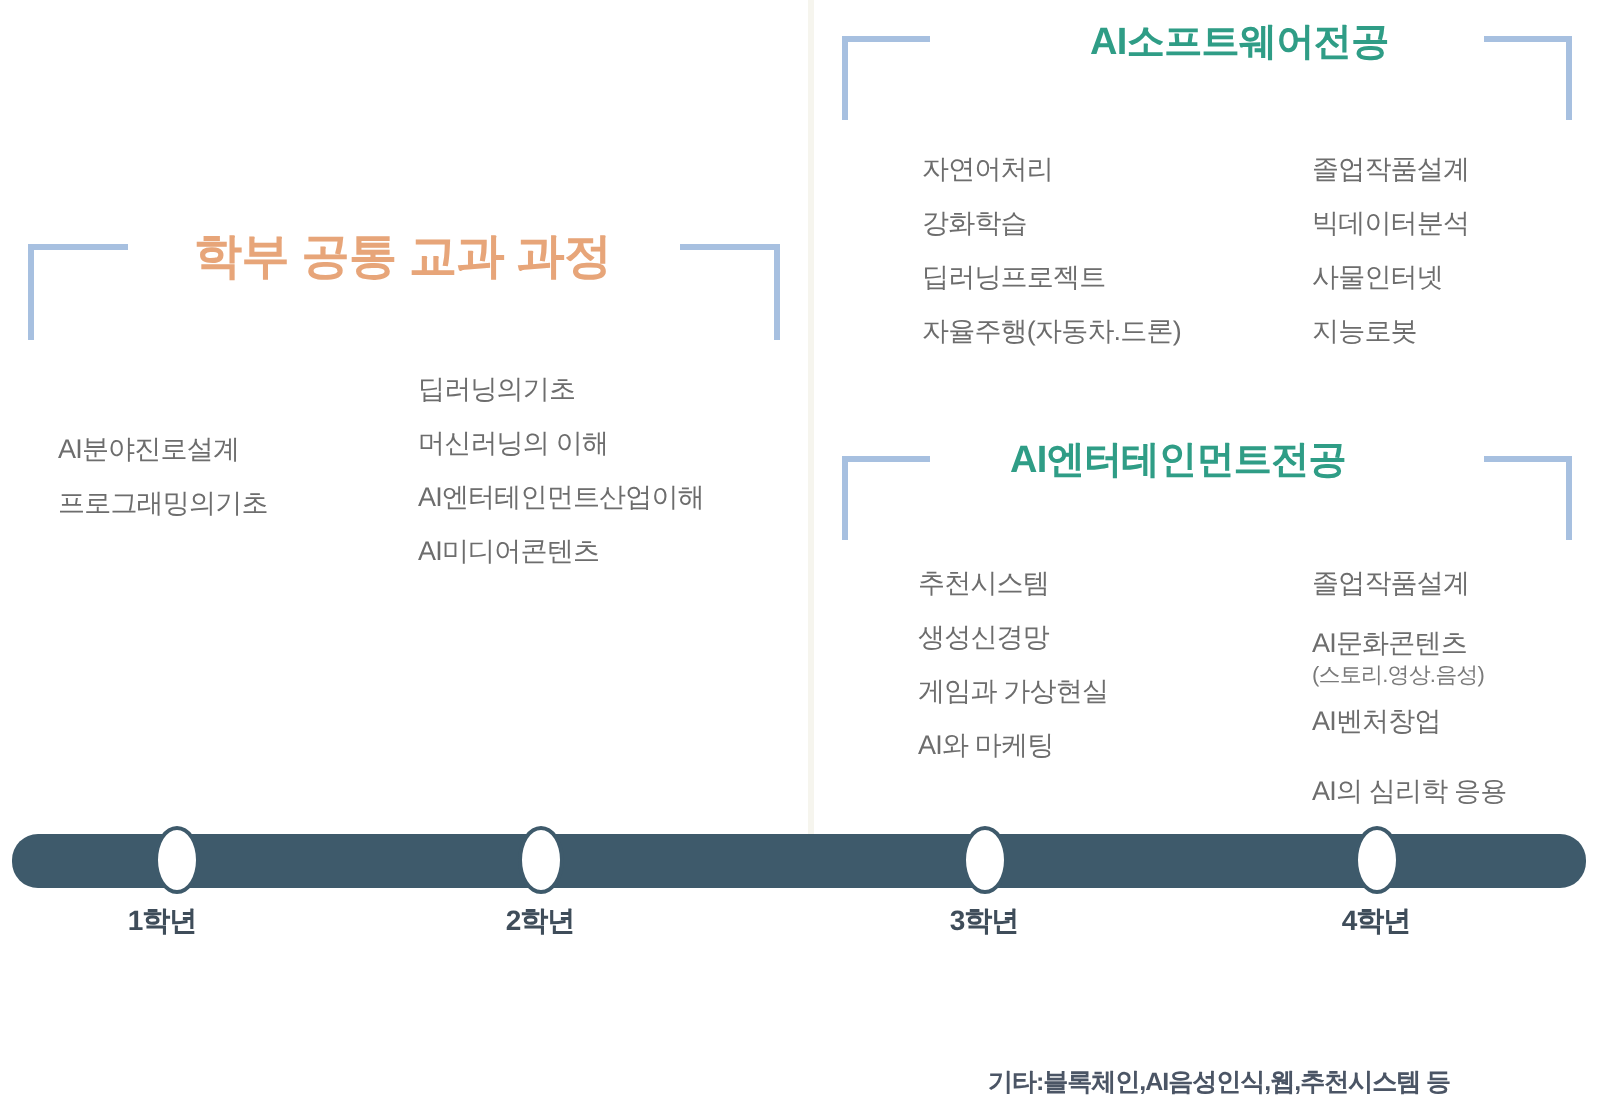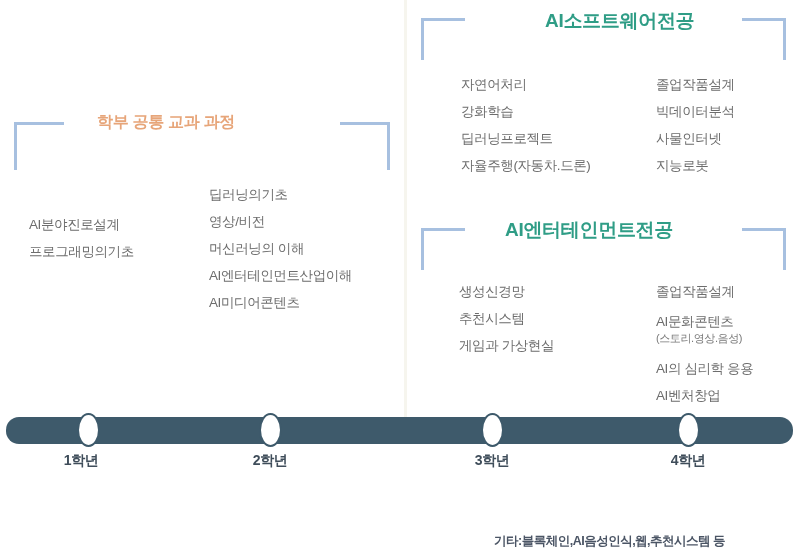--- a/index.html
+++ b/index.html
@@ -47,21 +47,21 @@
 
   
   .section-title {
     position: absolute;
     font-weight: bold;
     white-space: nowrap;
     letter-spacing: -0.3px;
   }
   .title-common {
     color: #e7a579;
-    font-size: 16px;
+    font-size: 24px;
   }
   .title-major {
     color: #2f9d86;
     font-size: 19px;
   }
 
   
   .course-list {
     position: absolute;
     list-style: none;
@@ -140,21 +140,20 @@
 
   <div class="section-title title-common" style="left:97px; top:112px;">학부 공통 교과 과정</div>
 
   <ul class="course-list" style="left:16px; top:198px;">
     <li>AI분야진로설계</li>
     <li>프로그래밍의기초</li>
   </ul>
 
   <ul class="course-list" style="left:196px; top:168px;">
     <li>딥러닝의기초</li>
-    <li>영상/비전</li>
     <li>머신러닝의 이해</li>
     <li>AI엔터테인먼트산업이해</li>
     <li>AI미디어콘텐츠</li>
   </ul>
 
   <div class="bracket-left" style="left:421px; top:18px; width:44px; height:42px;"></div>
   <div class="bracket-right" style="left:742px; top:18px; width:44px; height:42px;"></div>
 
   <div class="section-title title-major" style="left:517px; top:8px;margin-left:28px;">AI소프트웨어전공</div>
 
@@ -171,33 +170,34 @@
     <li>사물인터넷</li>
     <li>지능로봇</li>
   </ul>
 
   <div class="bracket-left" style="left:421px; top:228px; width:44px; height:42px;"></div>
   <div class="bracket-right" style="left:742px; top:228px; width:44px; height:42px;"></div>
 
   <div class="section-title title-major" style="left:505px; top:217px;text-align:right;">AI엔터테인먼트전공</div>
 
   <ul class="course-list" style="left:446px; top:265px;">
+    <li>추천시스템</li>
     <li>생성신경망</li>
-    <li>추천시스템</li>
     <li>게임과 가상현실</li>
+    <li>AI와 마케팅</li>
   </ul>
 
   <ul class="course-list" style="left:643px; top:265px;">
     <li>졸업작품설계</li>
     <li class="tight" style="margin-top:8px;">
       <span>AI문화콘텐츠</span>
       <span class="sub">(스토리.영상.음성)</span>
     </li>
+    <li>AI벤처창업</li>
     <li style="margin-top:8px;">AI의 심리학 응용</li>
-    <li>AI벤처창업</li>
   </ul>
 
   <div class="timeline-bar"></div>
 
   <div class="timeline-node" style="left:77px;"></div>
   <div class="timeline-node" style="left:259px;"></div>
   <div class="timeline-node" style="left:481px;"></div>
   <div class="timeline-node" style="left:677px;"></div>
 
   <div class="timeline-label" style="left:36px;">1학년</div>

